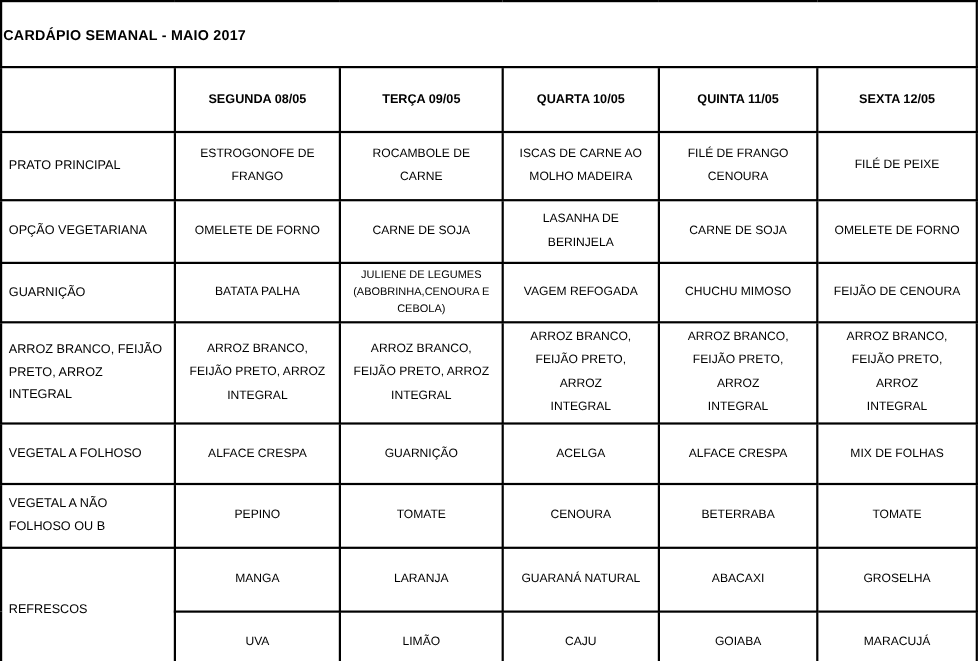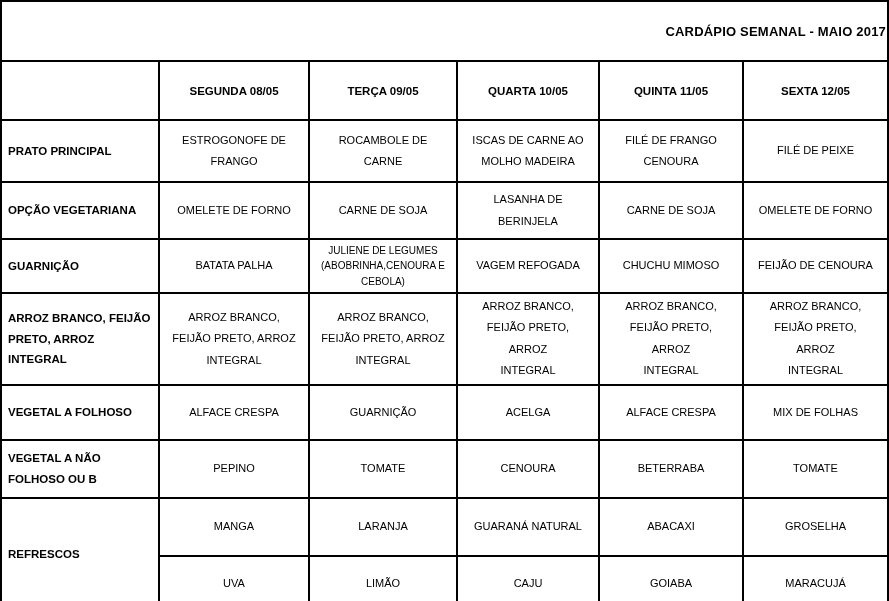--- a/index.html
+++ b/index.html
@@ -22,36 +22,36 @@
   }
   table.menu td, table.menu th {
     border: 2px solid #000000;
     vertical-align: middle;
     overflow: hidden;
     white-space: pre-line;
     background: #ffffff;
   }
   tr.title-row td {
     height: 56px;
-    text-align: right;
+    text-align: left;
     font-weight: bold;
     font-size: 13px;
     letter-spacing: 0.2px;
   }
   tr.header-row th {
     height: 53px;
     text-align: center;
     font-weight: bold;
     font-size: 11.5px;
     padding: 2px 6px;
     border-radius: 29px;
   }
   th.row-label {
     text-align: left;
-    font-weight: bold;
+    font-weight: normal;
     font-size: 11.5px;
     padding: 2px 4px 2px 6px;
     line-height: 1.8;
   }
   td.data-cell {
     text-align: center;
     font-size: 11px;
     line-height: 1.95;
     padding: 2px 10px;
     margin-top: 32px;

